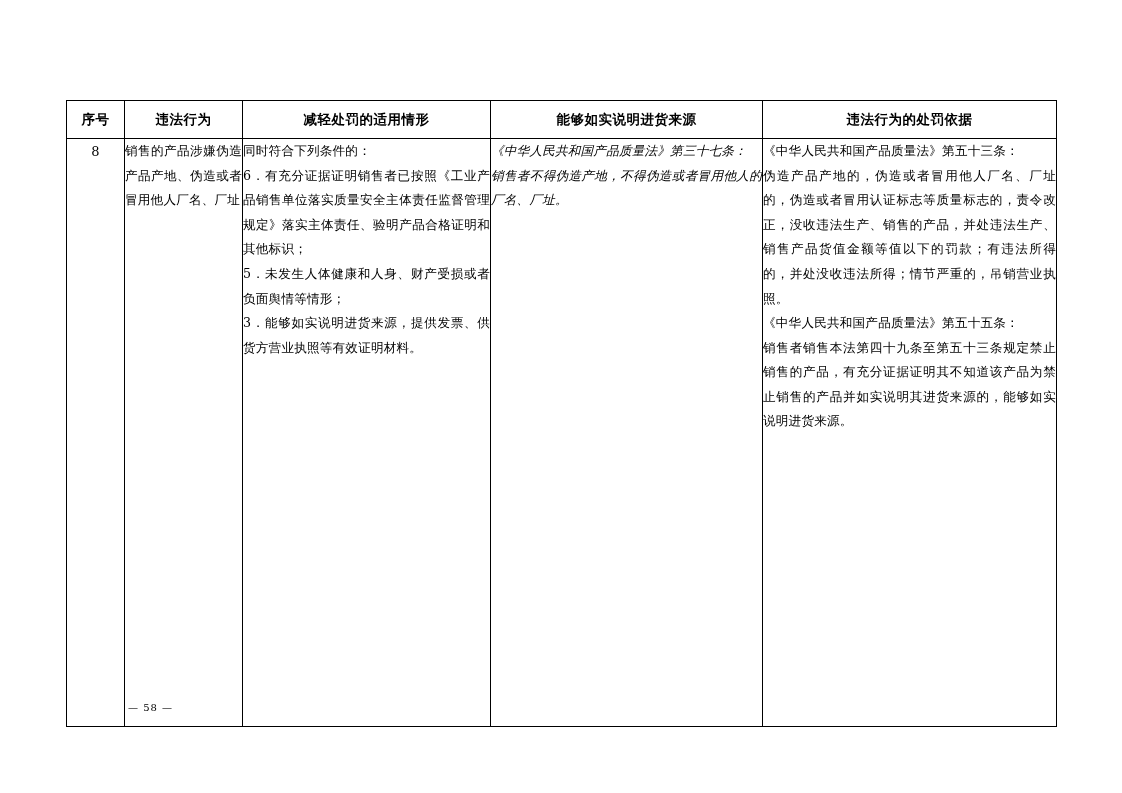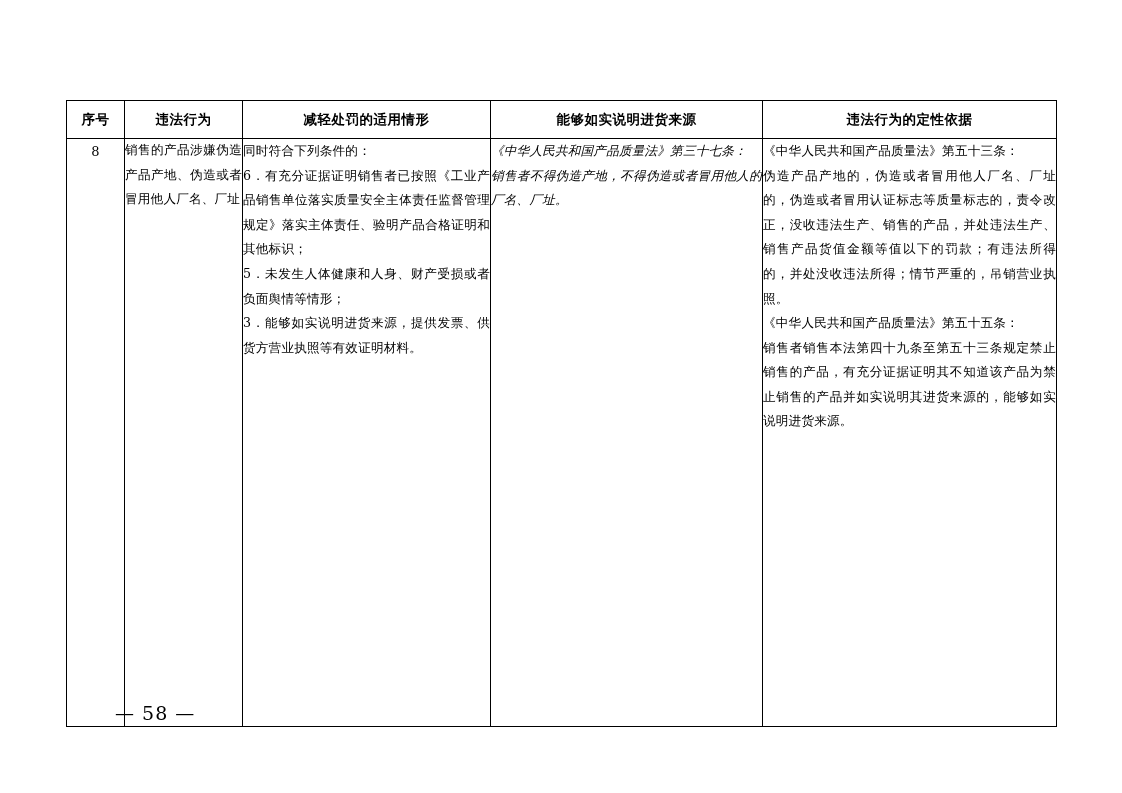--- a/index.html
+++ b/index.html
@@ -56,44 +56,43 @@
     padding: 0 4px;
   }
   .seq-cell {
     text-align: center;
     vertical-align: middle;
     font-size: 13px;
   }
   .act-cell {
     vertical-align: middle;
     padding: 0 2px 0 4px;
-    font-family: Liberation Mono, monospace;
   }
   .cond-cell {
     vertical-align: middle;
   }
   .qual-cell {
     vertical-align: middle;
     font-style: italic;
   }
   .pen-cell {
     vertical-align: middle;
   }
   .row-tall { height: 588px; }
 
   .para {
     margin: 0;
     text-align: justify;
     text-justify: inter-ideograph;
   }
   .page-number {
     position: absolute;
-    left: 115px;
+    left: 128px;
     top: 702px;
-    font-size: 19px;
+    font-size: 10px;
     letter-spacing: 1px;
     font-family: "DejaVu Serif", "Liberation Serif", serif;
   }
 </style>
 </head>
 <body>
 
 <div class="page">
 
   <table class="doc-table">
@@ -103,21 +102,21 @@
       <col class="c-cond">
       <col class="c-qual">
       <col class="c-pen">
     </colgroup>
     <thead>
       <tr>
         <th>序号</th>
         <th>违法行为</th>
         <th>减轻处罚的适用情形</th>
         <th>能够如实说明进货来源</th>
-        <th>违法行为的定性依据</th>
+        <th>违法行为的处罚依据</th>
       </tr>
     </thead>
     <tbody>
       <tr class="row-tall">
         <td class="cell-body seq-cell">8</td>
         <td class="cell-body act-cell">
           <p class="para">销售的产品涉嫌伪造产品产地、伪造或者冒用他人厂名、厂址</p>
         </td>
         <td class="cell-body cond-cell">
           <p class="para">同时符合下列条件的：</p>

